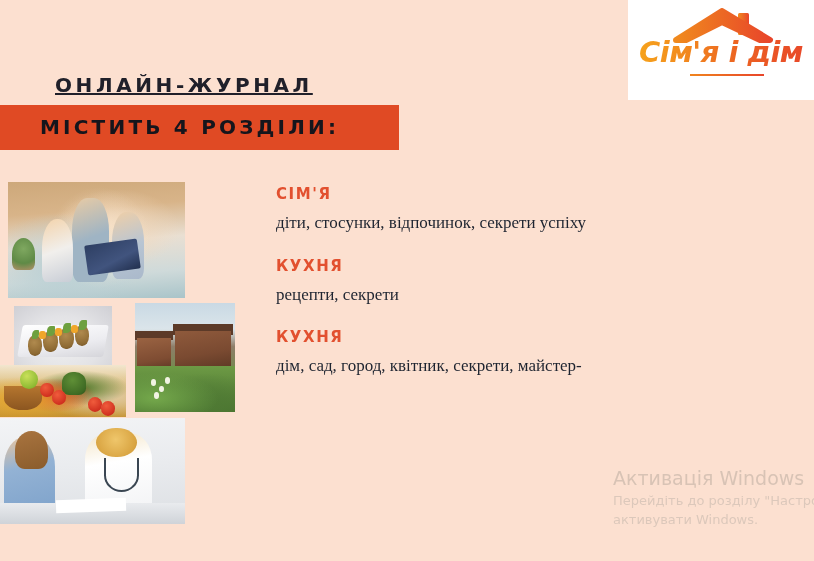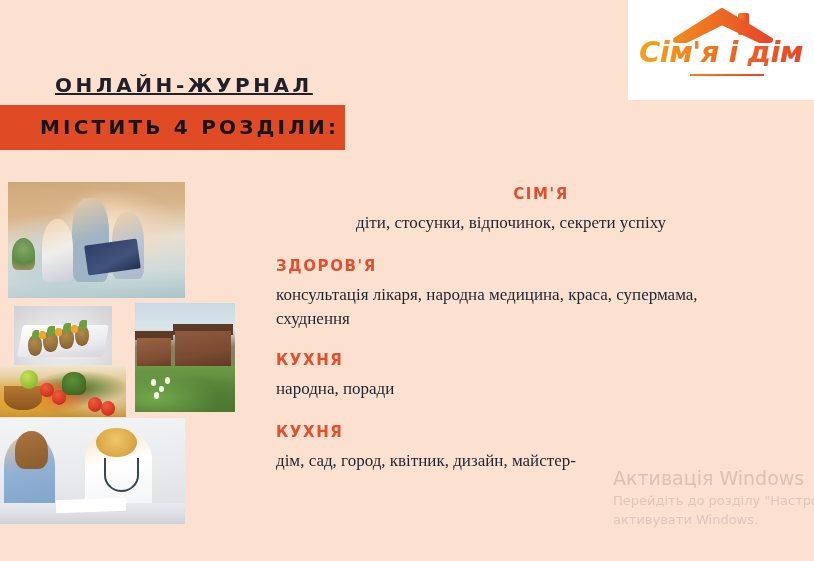--- a/index.html
+++ b/index.html
@@ -82,21 +82,21 @@
     font-size: 20px;
     letter-spacing: 3.6px;
     color: #20202A;
     white-space: nowrap;
     text-decoration: underline;
   }
   .title-banner {
     position: absolute;
     left: 0;
     top: 105px;
-    width: 345px;
+    width: 399px;
     height: 45px;
     background: #E04A24;
   }
   .title-banner-text {
     position: absolute;
     left: 40px;
     top: 10px;
     font-family: "DejaVu Sans", sans-serif;
     font-weight: bold;
     font-size: 20px;
@@ -288,21 +288,21 @@
     white-space: nowrap;
   }
   .sec-body {
     font-family: Liberation Serif, serif;
     font-size: 17px;
     line-height: 1.42;
     color: #1E2430;
     margin: 0;
     max-width: 470px;
   }
-  .sec-family { margin-bottom: 22px; text-align: center; }
+  .sec-family { margin-bottom: 22px; }
   .sec-health { margin-bottom: 20px; }
   .sec-kitchen { margin-bottom: 21px; }
   .sec-garden { margin-bottom: 0; }
 
   
   .winmark {
     position: absolute;
     left: 613px;
     top: 468px;
     width: 220px;
@@ -405,31 +405,27 @@
     <div class="d-stetho"></div>
     <div class="d-desk"></div>
     <div class="d-paper"></div>
   </div>
 
   <div class="content">
     <div class="sec sec-family">
       <div class="sec-head">СІМ'Я</div>
       <div class="sec-body">діти, стосунки, відпочинок, секрети успіху</div>
     </div>
-    <div class="sec sec-health">
-      <div class="sec-head">ЗДОРОВ'Я</div>
-      <div class="sec-body">консультація лікаря, народна медицина, краса, супермама, схуднення</div>
-    </div>
     <div class="sec sec-kitchen">
       <div class="sec-head">КУХНЯ</div>
-      <div class="sec-body">народна, поради</div>
+      <div class="sec-body">рецепти, секрети</div>
     </div>
     <div class="sec sec-garden">
       <div class="sec-head">КУХНЯ</div>
-      <div class="sec-body">дім, сад, город, квітник, дизайн, майстер-</div>
+      <div class="sec-body">дім, сад, город, квітник, секрети, майстер-</div>
     </div>
   </div>
 
   <div class="winmark">
     <div class="winmark-title">Активація Windows</div>
     <div class="winmark-sub">Перейдіть до розділу "Настро</div>
     <div class="winmark-sub">активувати Windows.</div>
   </div>
 
 </div>

